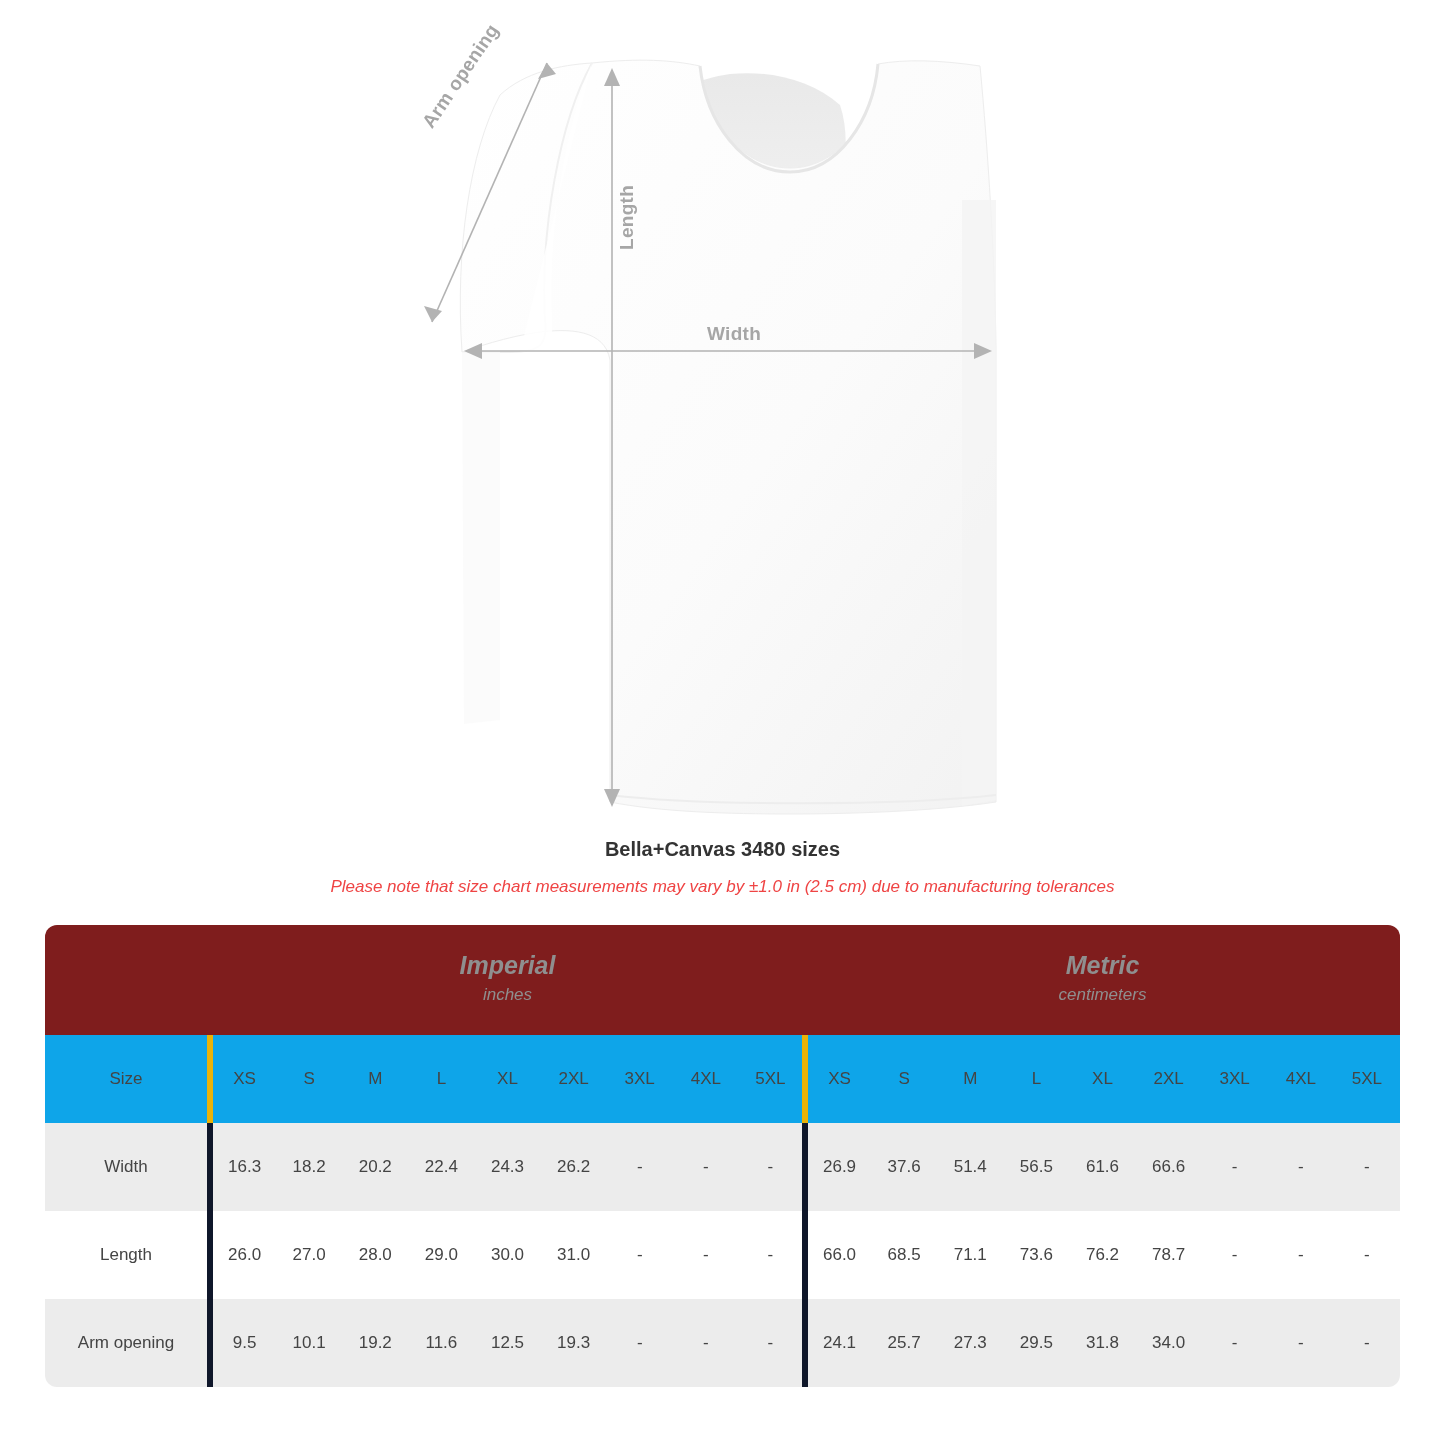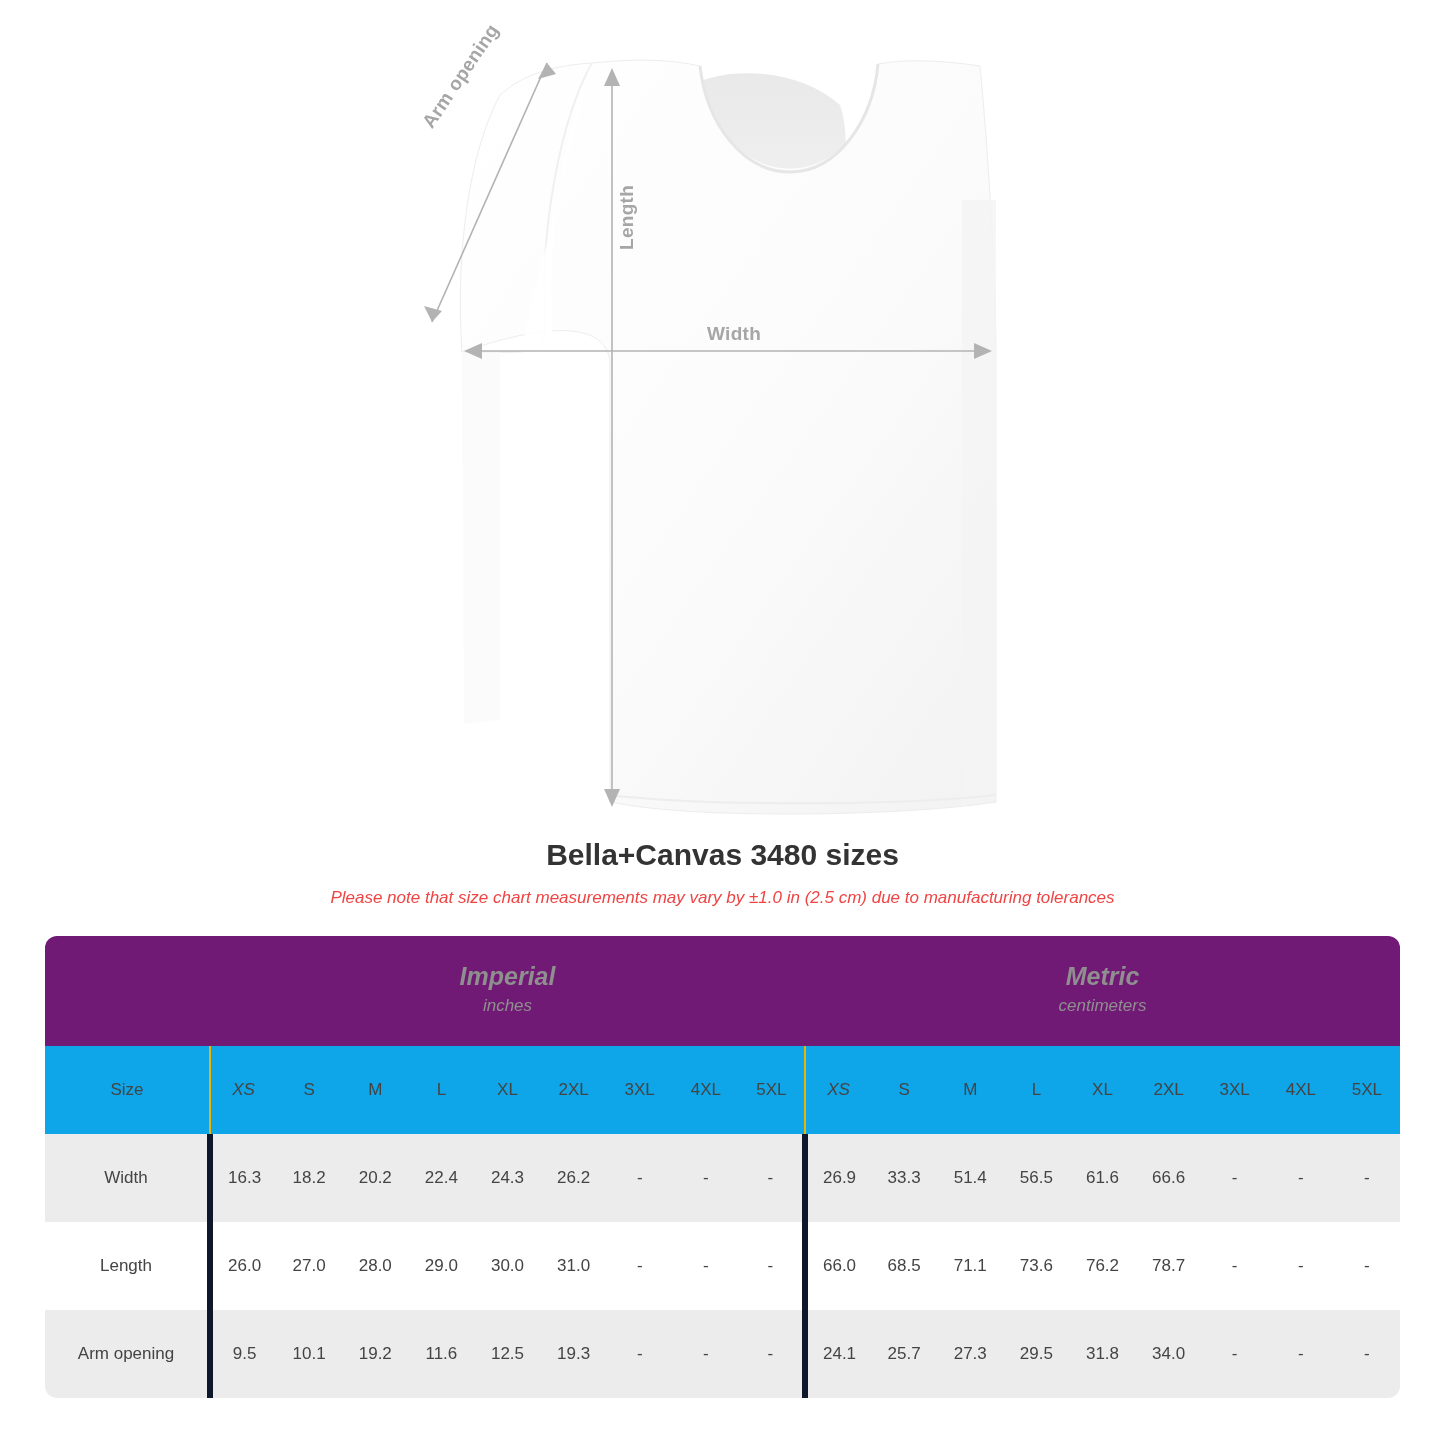--- a/index.html
+++ b/index.html
@@ -57,21 +57,21 @@
     top: 323px;
     white-space: nowrap;
   }
 
   
   .title-block {
     text-align: center;
     margin-top: 8px;
   }
   .chart-title {
-    font-size: 30px;
+    font-size: 20px;
     font-weight: bold;
     color: #333333;
     margin: 0;
   }
   .chart-note {
     font-size: 17px;
     font-style: italic;
     color: #ef4444;
     margin-top: 16px;
   }
@@ -87,21 +87,21 @@
     width: 1355px;
     table-layout: fixed;
   }
   table.size-table td, table.size-table th {
     text-align: center;
     font-size: 17px;
     color: #444444;
     font-weight: normal;
   }
   .unit-row td {
-    background: #701a75;
+    background: #7f1d1d;
     height: 108px;
     vertical-align: middle;
   }
   .unit-name {
     font-size: 25px;
     font-style: italic;
     font-weight: bold;
     color: #8f8f8f;
     line-height: 1.25;
   }
@@ -135,21 +135,21 @@
   .col-first {
     width: 165px;
   }
   .cell-sep {
     border-left: 1px solid #e3e3e3;
   }
   .unit-row td.cell-sep,
   .head-row td.cell-sep {
     border-left: 1px solid transparent;
   }
-  .head-row td.cell-sep { border-left: 2px solid #eab308; font-style: italic; }
+  .head-row td.cell-sep { border-left: 6px solid #eab308; }
   .data-row td.cell-sep { border-left: 6px solid #0f172a; }
 </style>
 </head>
 <body>
 
 <div class="page">
 
   <div class="illustration">
     <svg class="garment-svg" width="1445" height="830" viewBox="0 0 1445 830">
       <defs>
@@ -269,21 +269,21 @@
             <td class="cell-sep">16.3</td>
             <td>18.2</td>
             <td>20.2</td>
             <td>22.4</td>
             <td>24.3</td>
             <td>26.2</td>
             <td>-</td>
             <td>-</td>
             <td>-</td>
             <td class="cell-sep">26.9</td>
-            <td>33.3</td>
+            <td>37.6</td>
             <td>51.4</td>
             <td>56.5</td>
             <td>61.6</td>
             <td>66.6</td>
             <td>-</td>
             <td>-</td>
             <td>-</td>
           </tr>
           <tr class="data-row row-plain">
             <td class="row-label">Length</td>

